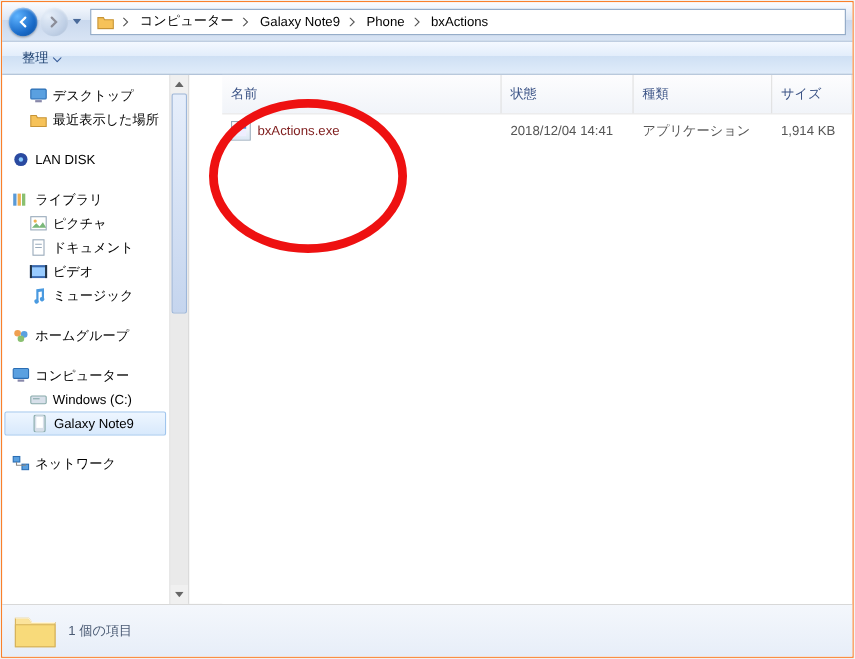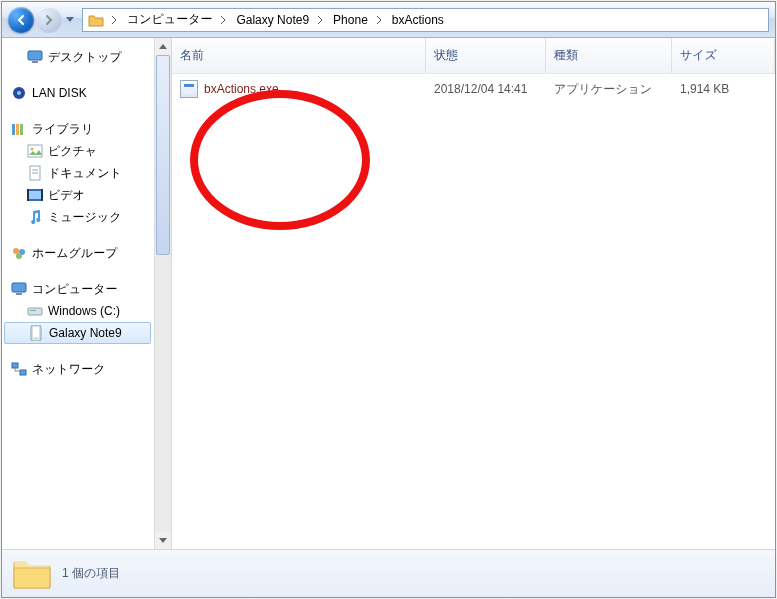--- a/index.html
+++ b/index.html
@@ -17,21 +17,21 @@
 
 .addr { flex:1; height:24px; background:#fff; border:1px solid #8ba5c4; display:flex; align-items:center; padding:0 2px; }
 .addr-icon { width:18px; height:18px; margin:0 2px; display:flex; align-items:center; justify-content:center; }
 .crumb { display:flex; align-items:center; height:100%; padding:0 4px 0 6px; cursor:default; white-space:nowrap; }
 .crumb-sep { width:14px; display:flex; align-items:center; justify-content:center; }
 
 .toolbar { height:30px; background:linear-gradient(#f4f9ff,#e2edfb 45%,#cfe0f4 46%,#e0ecfa); display:flex; align-items:center; padding:0 8px; border-bottom:1px solid #a0b5d0; }
 .tool-btn { padding:4px 10px; display:flex; align-items:center; color:#1a3e6e; }
 .tool-drop { margin-left:4px; }
 
-.body { flex:1; display:flex; overflow:hidden; }
+.body { flex:1; display:flex; overflow:hidden;gap:30px; }
 
 .sidebar { width:170px; background:#fff; border-right:1px solid #d8d8d8; position:relative; padding:8px 0; overflow:hidden; }
 .side-scroll { position:absolute; right:0; top:0; bottom:0; width:17px; background:#f0f0f0; border-left:1px solid #dcdcdc; }
 .side-scroll .track{position:absolute;top:17px;bottom:17px;left:0;right:0;background:#eaeaea;}
 .side-scroll .thumb{position:absolute;top:17px;left:1px;right:1px;height:200px;background:linear-gradient(#e6eefb,#c5d5ee);border:1px solid #9db7db;border-radius:2px;}
 .side-scroll .arr{position:absolute;left:0;right:0;height:17px;display:flex;align-items:center;justify-content:center;background:#f0f0f0;}
 .side-scroll .arr.up{top:0;} .side-scroll .arr.dn{bottom:0;}
 
 .tree{padding-right:18px;}
 .tree-item{display:flex;align-items:center;height:22px;padding-left:8px;white-space:nowrap;}
@@ -109,33 +109,49 @@
       <span class="crumb">Phone</span>
       <span class="crumb-sep">
           <svg width="6" height="8">
             <path d="M1 0 L5 4 L1 8" fill="none" stroke="#555"></path>
           </svg>
         </span>
       <span class="crumb">bxActions</span>
     </div>
   </div>
 
+  <div class="toolbar">
+    <div class="tool-btn">
+      <span>整理</span>
+      <span class="tool-drop"><svg width="8" height="5">
+            <path d="M0 0 L4 4 L8 0" fill="none" stroke="#3a5e9a"></path>
+          </svg></span>
+    </div>
+  </div>
 
   <div class="body">
 
     <div class="sidebar">
       <div class="tree">
         <div class="tree-item lvl1">
             <span class="ico">
               <svg width="16" height="14">
                 <rect class="svg-mon" x="1" y="1" width="14" height="9" rx="1"></rect>
                 <rect x="5" y="11" width="6" height="2" fill="#88a"></rect>
               </svg>
             </span>
             <span>デスクトップ</span>
+          </div>
+        <div class="tree-item lvl1">
+            <span class="ico">
+              <svg width="16" height="14">
+                <path class="svg-folder" d="M1 3h5l1 2h8v8H1z"></path>
+              </svg>
+            </span>
+            <span>最近表示した場所</span>
           </div>
 
         <div class="tree-group-gap"></div>
         <div class="tree-item">
             <span class="ico">
               <svg width="16" height="16">
                 <circle cx="8" cy="8" r="6" fill="#2a4aa0"></circle>
                 <circle cx="8" cy="8" r="2" fill="#8cf"></circle>
               </svg>
             </span>

